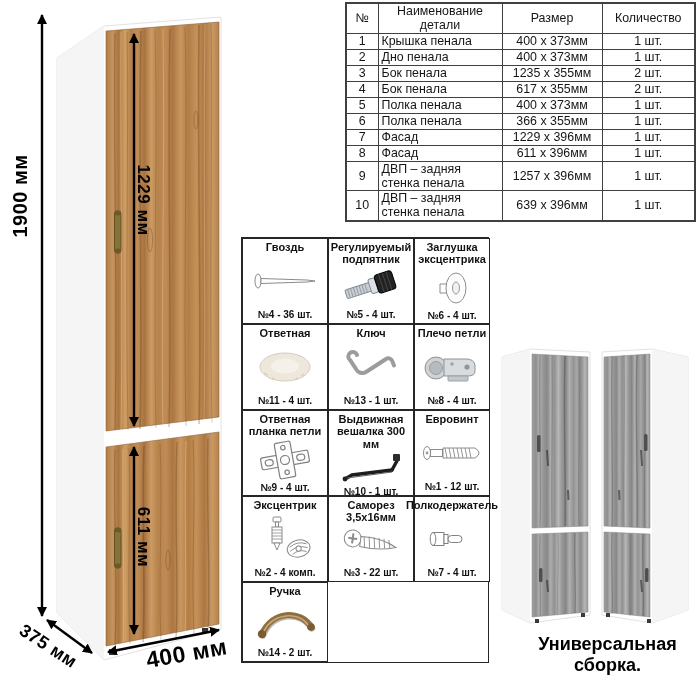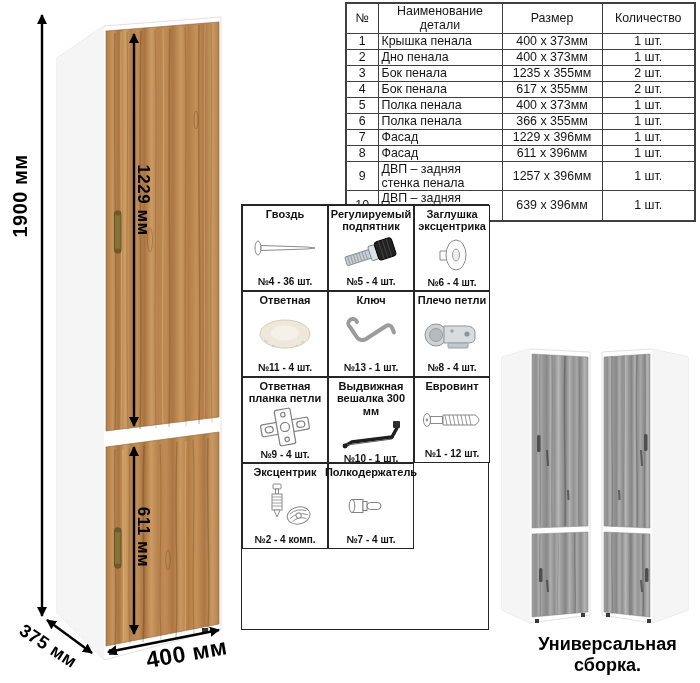--- a/index.html
+++ b/index.html
@@ -14,21 +14,21 @@
   table.parts{border-collapse:collapse;width:349px;table-layout:fixed;border:2px solid #404040;}
   table.parts th, table.parts td{
     border:1px solid #404040;font-size:12.4px;line-height:1.15;
     padding:0 3px;text-align:center;font-weight:400;color:#151515;height:15px;
     vertical-align:middle;
   }
   table.parts td.name{text-align:left;margin-left:16px;}
 
   
   .hw-grid{
-    left:241px;top:204px;width:248px;
+    left:241px;top:237px;width:248px;
     display:grid;grid-template-columns:86px 86px 76px;
     grid-template-rows:86px 86px 86px 86px 80px;
     border:1px solid #262626;box-sizing:border-box;background:transparent;
   }
   .hw-cell{
     border:1px solid #262626;box-sizing:border-box;background:#fff;
     display:flex;flex-direction:column;align-items:center;padding:2px 1px;
   }
   .hw-cell--empty{border:none;background:transparent;}
   .hw-title{font-weight:bold;font-size:11px;text-align:center;line-height:1.12;color:#111;}
@@ -360,34 +360,61 @@
       <g transform="translate(28,28) rotate(-12)">
         <ellipse cx="11" cy="9" rx="11.5" ry="8.5" fill="#fff" stroke="#8b8b8b"></ellipse>
         <path d="M2.5 6 q8.5 -5 17 0 M2 10 q9 -5 18 0 M4 13.5 q7 -4 14 0" stroke="#8b8b8b" fill="none" stroke-width="0.9"></path>
         <circle cx="11" cy="9" r="2.6" fill="#fff" stroke="#8b8b8b"></circle>
       </g>
     </svg>
       </div>
     <div class="hw-count">№2 - 4 комп.</div>
   </div>
 
+  <div class="hw-cell">
+    <div class="hw-title">Саморез 3,5х16мм</div>
+    <div class="hw-icon">
+        <svg width="58" height="36" viewBox="0 0 58 36">
+      <g transform="rotate(8 29 18)">
+        <circle cx="10" cy="14" r="8.5" fill="#fff" stroke="#8b8b8b"></circle>
+        <path d="M10 9 v10 M5.5 14 h9" stroke="#8b8b8b" stroke-width="2"></path>
+        <path d="M18 11 Q38 9 54 17 Q38 23 18 21 Z" fill="#fff" stroke="#8b8b8b"></path>
+        <path d="M21 10.5 l2 11 m3 -11.5 l2 11 m3 -11 l2 10.5 m3 -10.5 l2 10 m3 -10 l2 9.5 m3 -9 l2 8" stroke="#8b8b8b" stroke-width="0.9" fill="none"></path>
+      </g>
+    </svg>
+      </div>
+    <div class="hw-count">№3 - 22 шт.</div>
+  </div>
 
   <div class="hw-cell">
     <div class="hw-title">Полкодержатель</div>
     <div class="hw-icon">
         <svg width="50" height="22" viewBox="0 0 50 22">
       <rect x="6" y="4.5" width="11" height="13" fill="#fff" stroke="#808080"></rect>
       <ellipse cx="6" cy="11" rx="2.8" ry="6.5" fill="#fff" stroke="#808080"></ellipse>
       <rect x="17" y="6.5" width="4" height="9" fill="#fff" stroke="#808080"></rect>
       <rect x="21" y="7.5" width="14" height="7" rx="3.5" fill="#fff" stroke="#808080"></rect>
     </svg>
       </div>
     <div class="hw-count">№7 - 4 шт.</div>
   </div>
 
+  <div class="hw-cell">
+    <div class="hw-title">Ручка</div>
+    <div class="hw-icon">
+        <svg width="62" height="38" viewBox="0 0 62 38">
+      <path d="M8 31 C18 8 46 6 57 24" fill="none" stroke="#5f4523" stroke-width="7" stroke-linecap="round" opacity="0.4" transform="translate(0.8,1)"></path>
+      <path d="M8 31 C18 8 46 6 57 24" fill="none" stroke="#8f6d3f" stroke-width="6" stroke-linecap="round"></path>
+      <circle cx="8" cy="31" r="4.2" fill="#7a5c30"></circle>
+      <circle cx="57" cy="24" r="3.8" fill="#7a5c30"></circle>
+      <path d="M10 28 C19 10 45 8 54 22" stroke="rgba(255,230,185,0.5)" stroke-width="1.6" fill="none"></path>
+    </svg>
+      </div>
+    <div class="hw-count">№14 - 2 шт.</div>
+  </div>
 
   <div class="hw-cell hw-cell--empty"></div>
 </div>
 
 <svg class="abs" style="left:495px;top:340px" width="205" height="292" viewBox="0 0 205 292">
   <defs>
     <linearGradient id="grayoak" x1="0" y1="0" x2="1" y2="0">
       <stop offset="0" stop-color="#a3a3a3"></stop>
         <stop offset=".07" stop-color="#8e8e8e"></stop>
       <stop offset=".13" stop-color="#b2b2b2"></stop>

